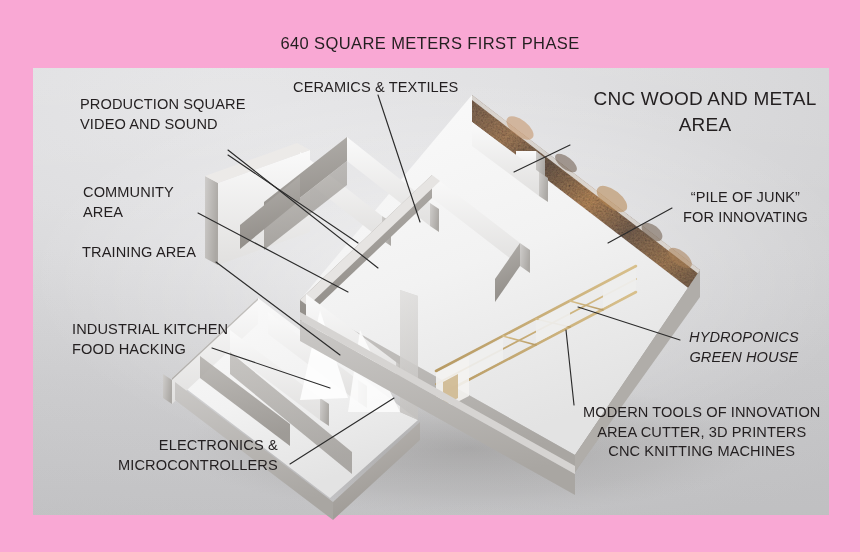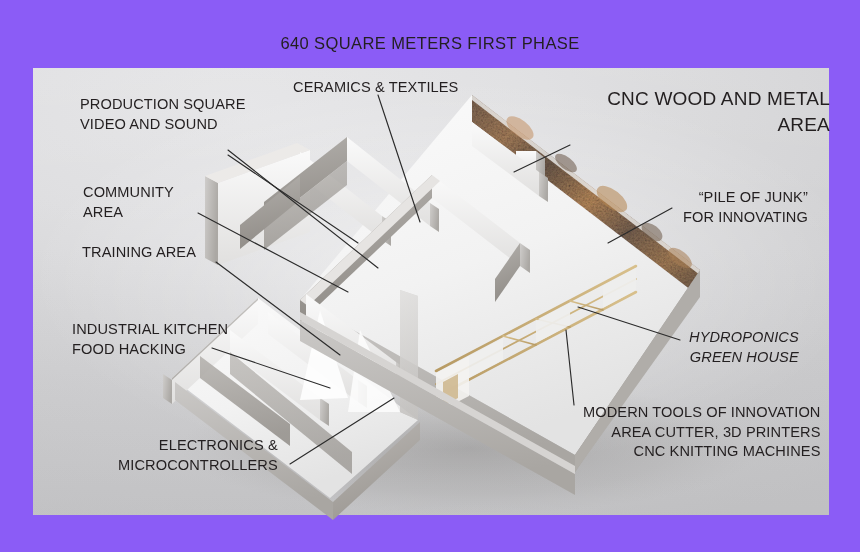--- a/index.html
+++ b/index.html
@@ -8,21 +8,21 @@
     padding: 0;
     background: #ffffff;
   }
   body {
     font-family: "Liberation Sans", "DejaVu Sans", sans-serif;
   }
   #stage {
     position: relative;
     width: 860px;
     height: 552px;
-    background: #8b5cf6;
+    background: #f9a8d4;
     overflow: hidden;
   }
 
   
   #title {
     position: absolute;
     left: 0;
     top: 34px;
     width: 860px;
     text-align: center;
@@ -80,21 +80,21 @@
     line-height: 19.5px;
     letter-spacing: 0.1px;
     white-space: pre-line;
   }
   .label.big {
     font-size: 19px;
     line-height: 26px;
     letter-spacing: 0.2px;
   }
   .label.right {
-    text-align: right;
+    text-align: center;
   }
 
   .lbl-production   { left: 80px;  top: 95px;  }
   .lbl-ceramics     { left: 293px; top: 78px;  }
   .lbl-cnc          { left: 580px; top: 86px;  width: 250px; }
   .lbl-community    { left: 83px;  top: 183px; }
   .lbl-junk         { left: 683px; top: 188px; }
   .lbl-training     { left: 82px;  top: 243px; }
   .lbl-kitchen      { left: 72px;  top: 320px; }
   .lbl-hydroponics  { left: 689px; top: 328px; font-style: italic; }

